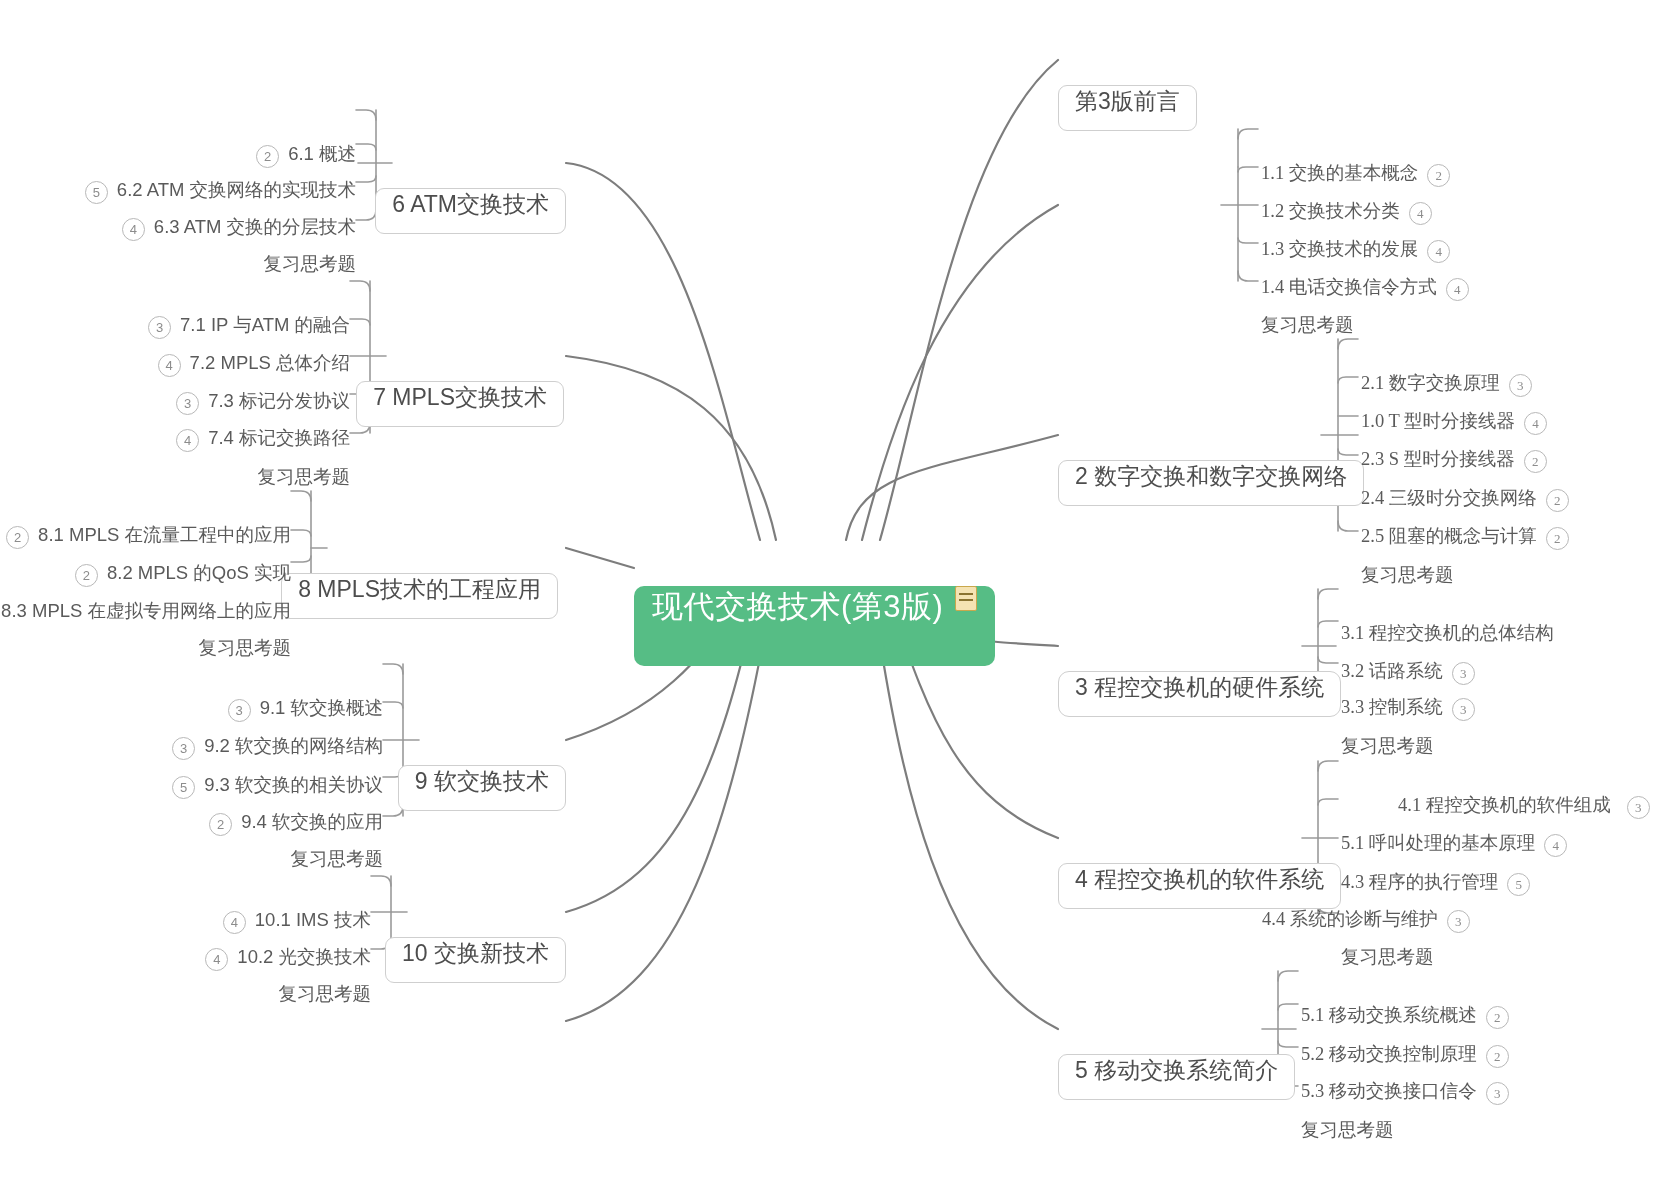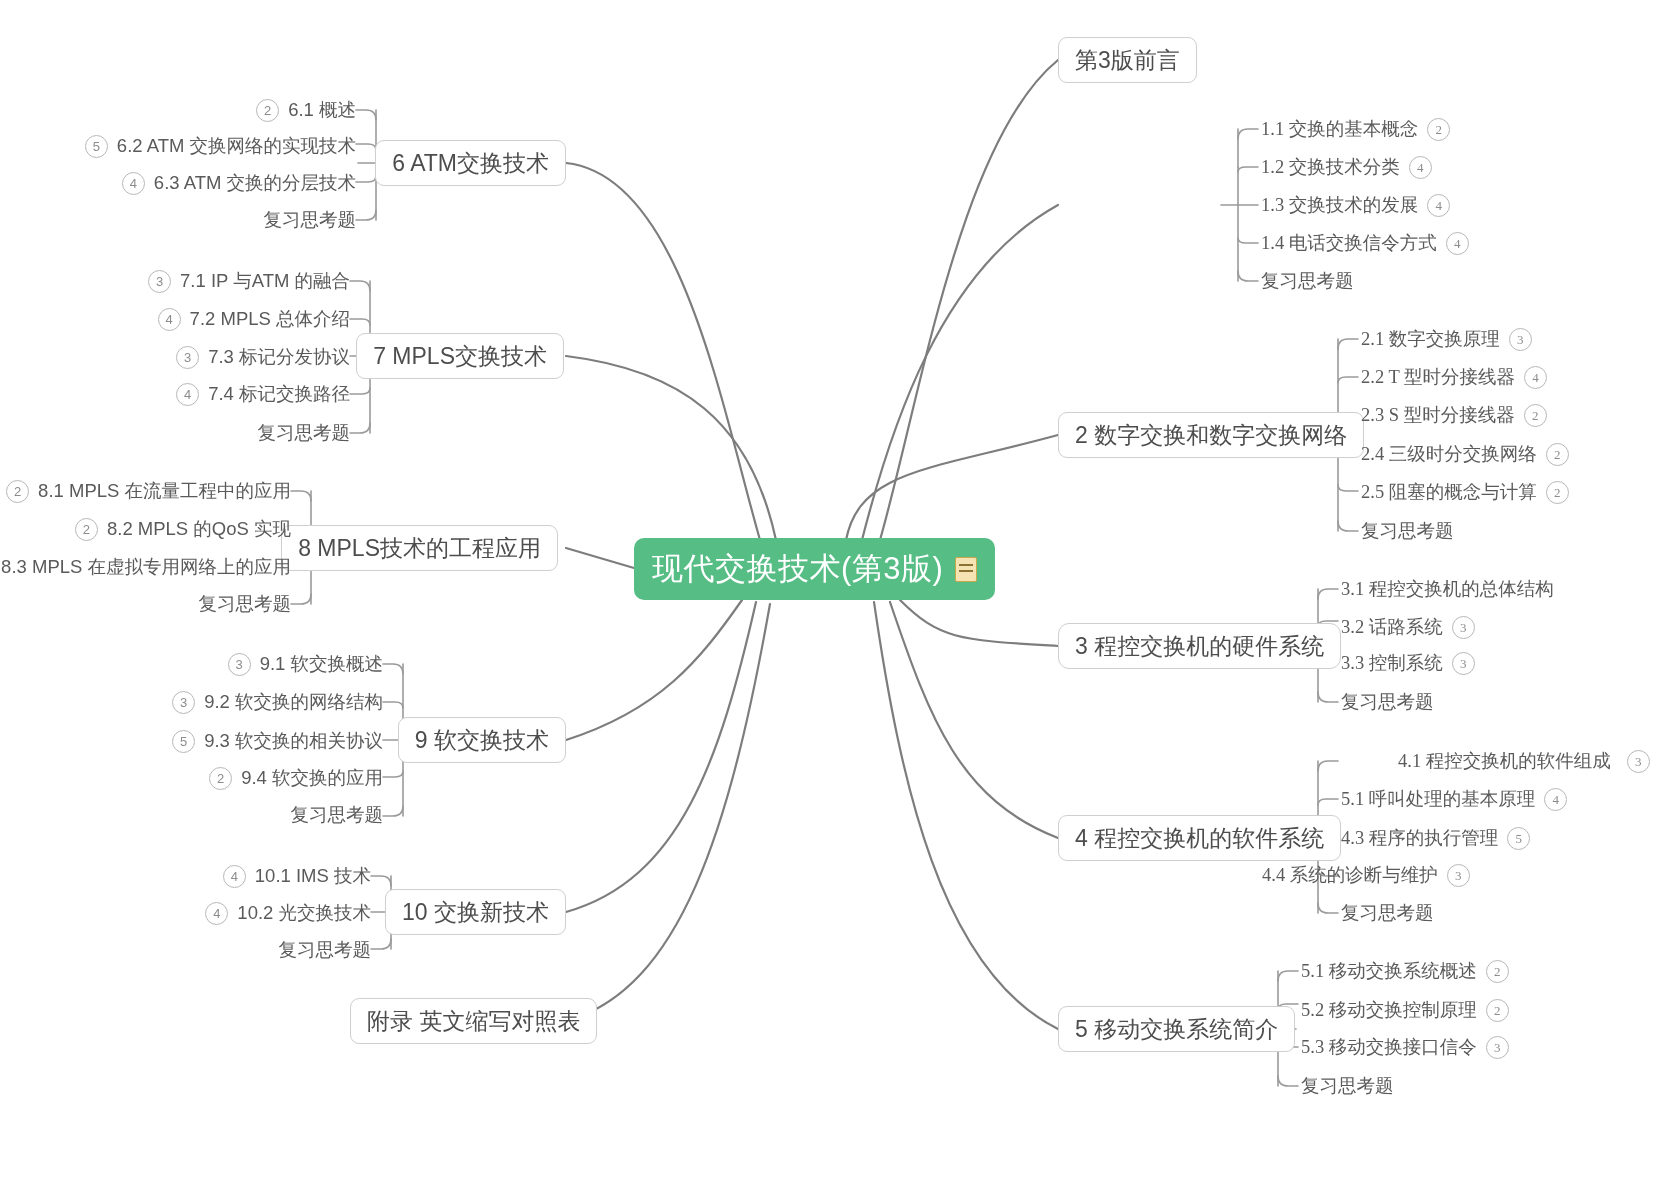--- a/index.html
+++ b/index.html
@@ -23,31 +23,31 @@
     left: 0;
     top: 0;
     width: 1658px;
     height: 1200px;
     pointer-events: none;
   }
   .node {
     position: absolute;
     box-sizing: border-box;
     display: flex;
-    align-items: center;
     white-space: nowrap;
+    margin-top: 48px;
   }
 
   
   .root {
     background: #56bd85;
     border-radius: 10px;
     color: #ffffff;
     padding: 0 18px;
-    height: 62px;
+    height: 80px;
     font-size: 31px;
     letter-spacing: 0.5px;
     gap: 12px;
   }
   .root .root-label { color:#ffffff; }
   .note-icon {
     width: 20px;
     height: 23px;
     background: #f5e3b3;
     border: 1.5px solid #c9a84c;
@@ -213,23 +213,20 @@
 
   <div class="node root" id="node-root" style="left:634px; top:538px;">
     <span class="root-label">现代交换技术(第3版)</span>
     <span class="note-icon"></span>
   </div>
 
   <div class="node topic" style="left:1058px; top:37px;">
     <span>第3版前言</span>
   </div>
 
-  <div class="node topic" style="left:350px; top:998px;">
-    <span>附录 英文缩写对照表</span>
-  </div>
 
   <div class="node leaf right" style="left:1261px; top:116px;">
     <span class="leaf-label">1.1 交换的基本概念</span>
     <span class="badge">2</span>
   </div>
   <div class="node leaf right" style="left:1261px; top:154px;">
     <span class="leaf-label">1.2 交换技术分类</span>
     <span class="badge">4</span>
   </div>
   <div class="node leaf right" style="left:1261px; top:192px;">
@@ -245,21 +242,21 @@
   </div>
 
   <div class="node topic" style="left:1058px; top:412px;">
     <span>2 数字交换和数字交换网络</span>
   </div>
   <div class="node leaf right" style="left:1361px; top:326px;">
     <span class="leaf-label">2.1 数字交换原理</span>
     <span class="badge">3</span>
   </div>
   <div class="node leaf right" style="left:1361px; top:364px;">
-    <span class="leaf-label">2.2 T 型时分接线器</span>
+    <span class="leaf-label">1.0 T 型时分接线器</span>
     <span class="badge">4</span>
   </div>
   <div class="node leaf right" style="left:1361px; top:402px;">
     <span class="leaf-label">2.3 S 型时分接线器</span>
     <span class="badge">2</span>
   </div>
   <div class="node leaf right" style="left:1361px; top:441px;">
     <span class="leaf-label">2.4 三级时分交换网络</span>
     <span class="badge">2</span>
   </div>

